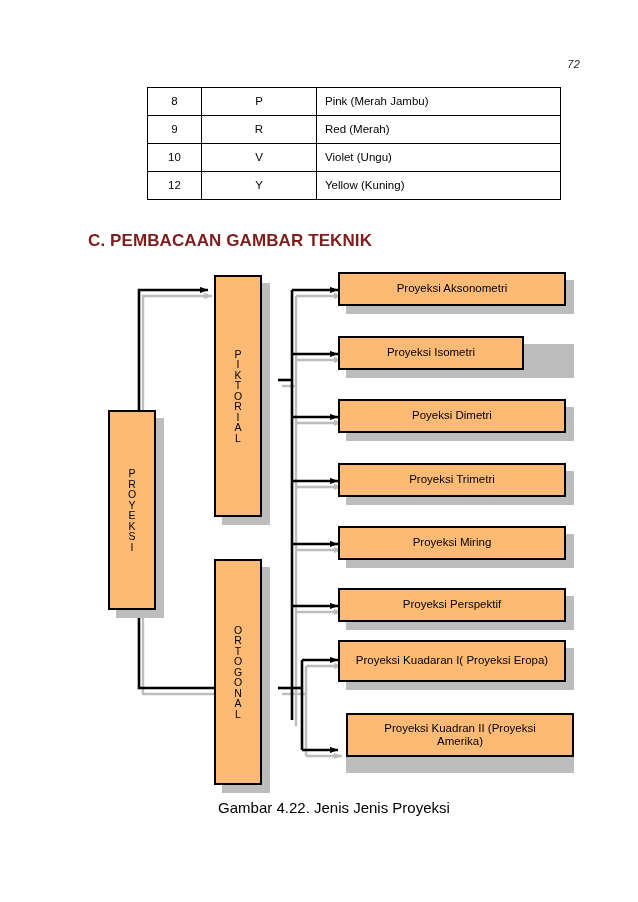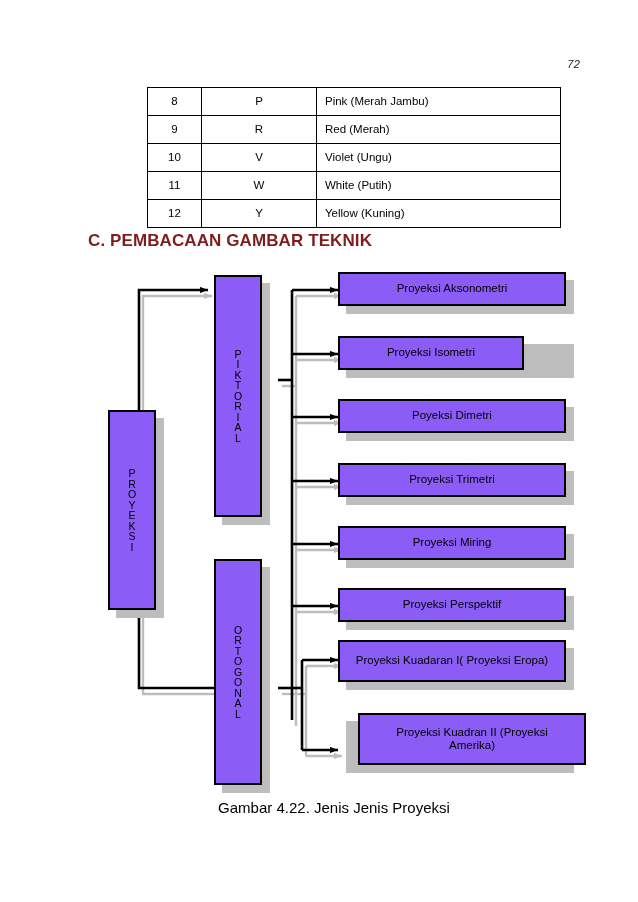--- a/index.html
+++ b/index.html
@@ -67,21 +67,21 @@
     top: 0;
     width: 638px;
     height: 902px;
     pointer-events: none;
   }
   #diagram svg { display: block; }
 
   
   .dbox {
     position: absolute;
-    background: #8b5cf6;
+    background: #fdba74;
     border: 2.6px solid #000000;
     box-sizing: border-box;
     display: flex;
     align-items: center;
     justify-content: center;
     text-align: center;
     font-size: 11.5px;
     line-height: 1.15;
     z-index: 4;
   }
@@ -136,25 +136,20 @@
       <td class="col-num">9</td>
       <td class="col-code">R</td>
       <td class="col-desc">Red (Merah)</td>
     </tr>
     <tr>
       <td class="col-num">10</td>
       <td class="col-code">V</td>
       <td class="col-desc">Violet (Ungu)</td>
     </tr>
     <tr>
-      <td class="col-num">11</td>
-      <td class="col-code">W</td>
-      <td class="col-desc">White (Putih)</td>
-    </tr>
-    <tr>
       <td class="col-num">12</td>
       <td class="col-code">Y</td>
       <td class="col-desc">Yellow (Kuning)</td>
     </tr>
   </tbody>
 </table>
 
 <div id="section-heading">C. PEMBACAAN GAMBAR TEKNIK</div>
 
 <div id="diagram">
@@ -286,20 +281,20 @@
   <span>Proyeksi Perspektif</span>
 </div>
 
 <div class="dshadow" style="left:346px; top:648px; width:228px; height:42px;"></div>
 <div class="dbox wide-box" style="left:338px; top:640px; width:228px; height:42px; flex-direction:row;">
   <span>Proyeksi Kuadaran I</span>
   <span>( Proyeksi Eropa)</span>
 </div>
 
 <div class="dshadow" style="left:346px; top:721px; width:228px; height:52px;"></div>
-<div class="dbox wide-box" style="left:358px; top:713px; width:228px; height:52px; flex-direction:column;">
+<div class="dbox wide-box" style="left:346px; top:713px; width:228px; height:44px; flex-direction:column;">
   <span>Proyeksi Kuadran II (Proyeksi</span>
   <span>Amerika)</span>
 </div>
 
 <div id="figure-caption">
   <span>Gambar 4.22. Jenis Jenis Proyeksi</span>
 </div>
 
 </body></html>

